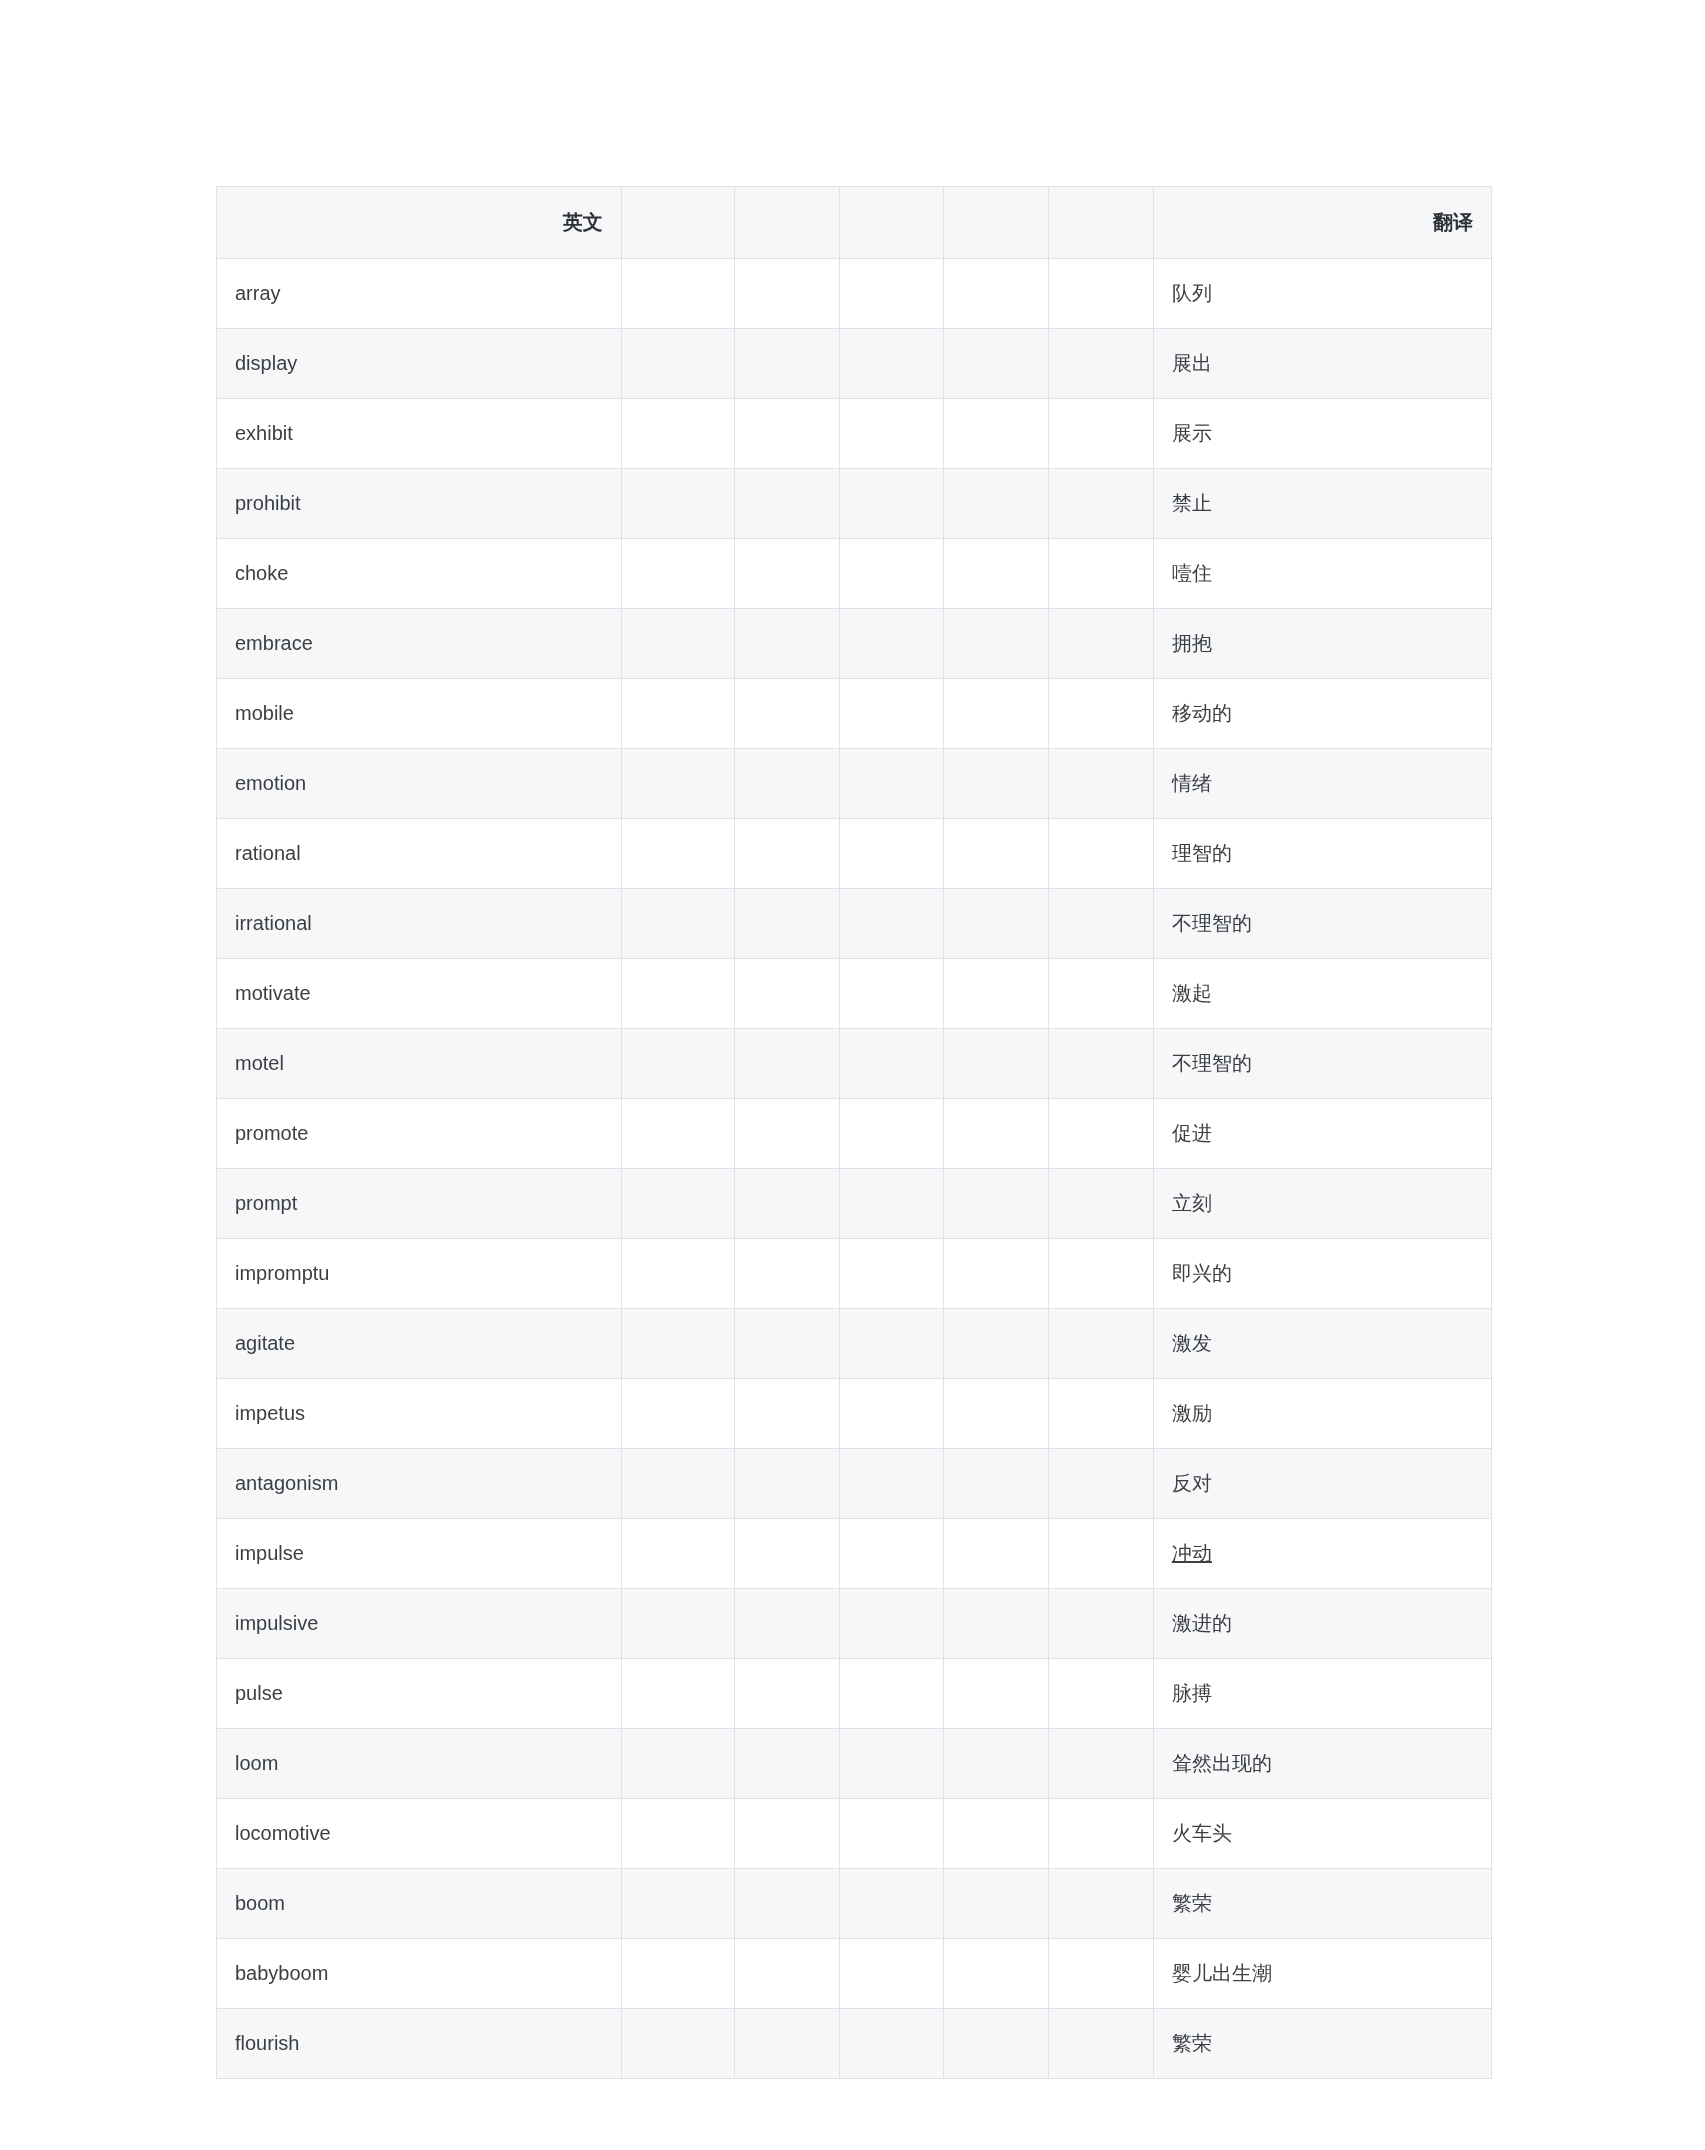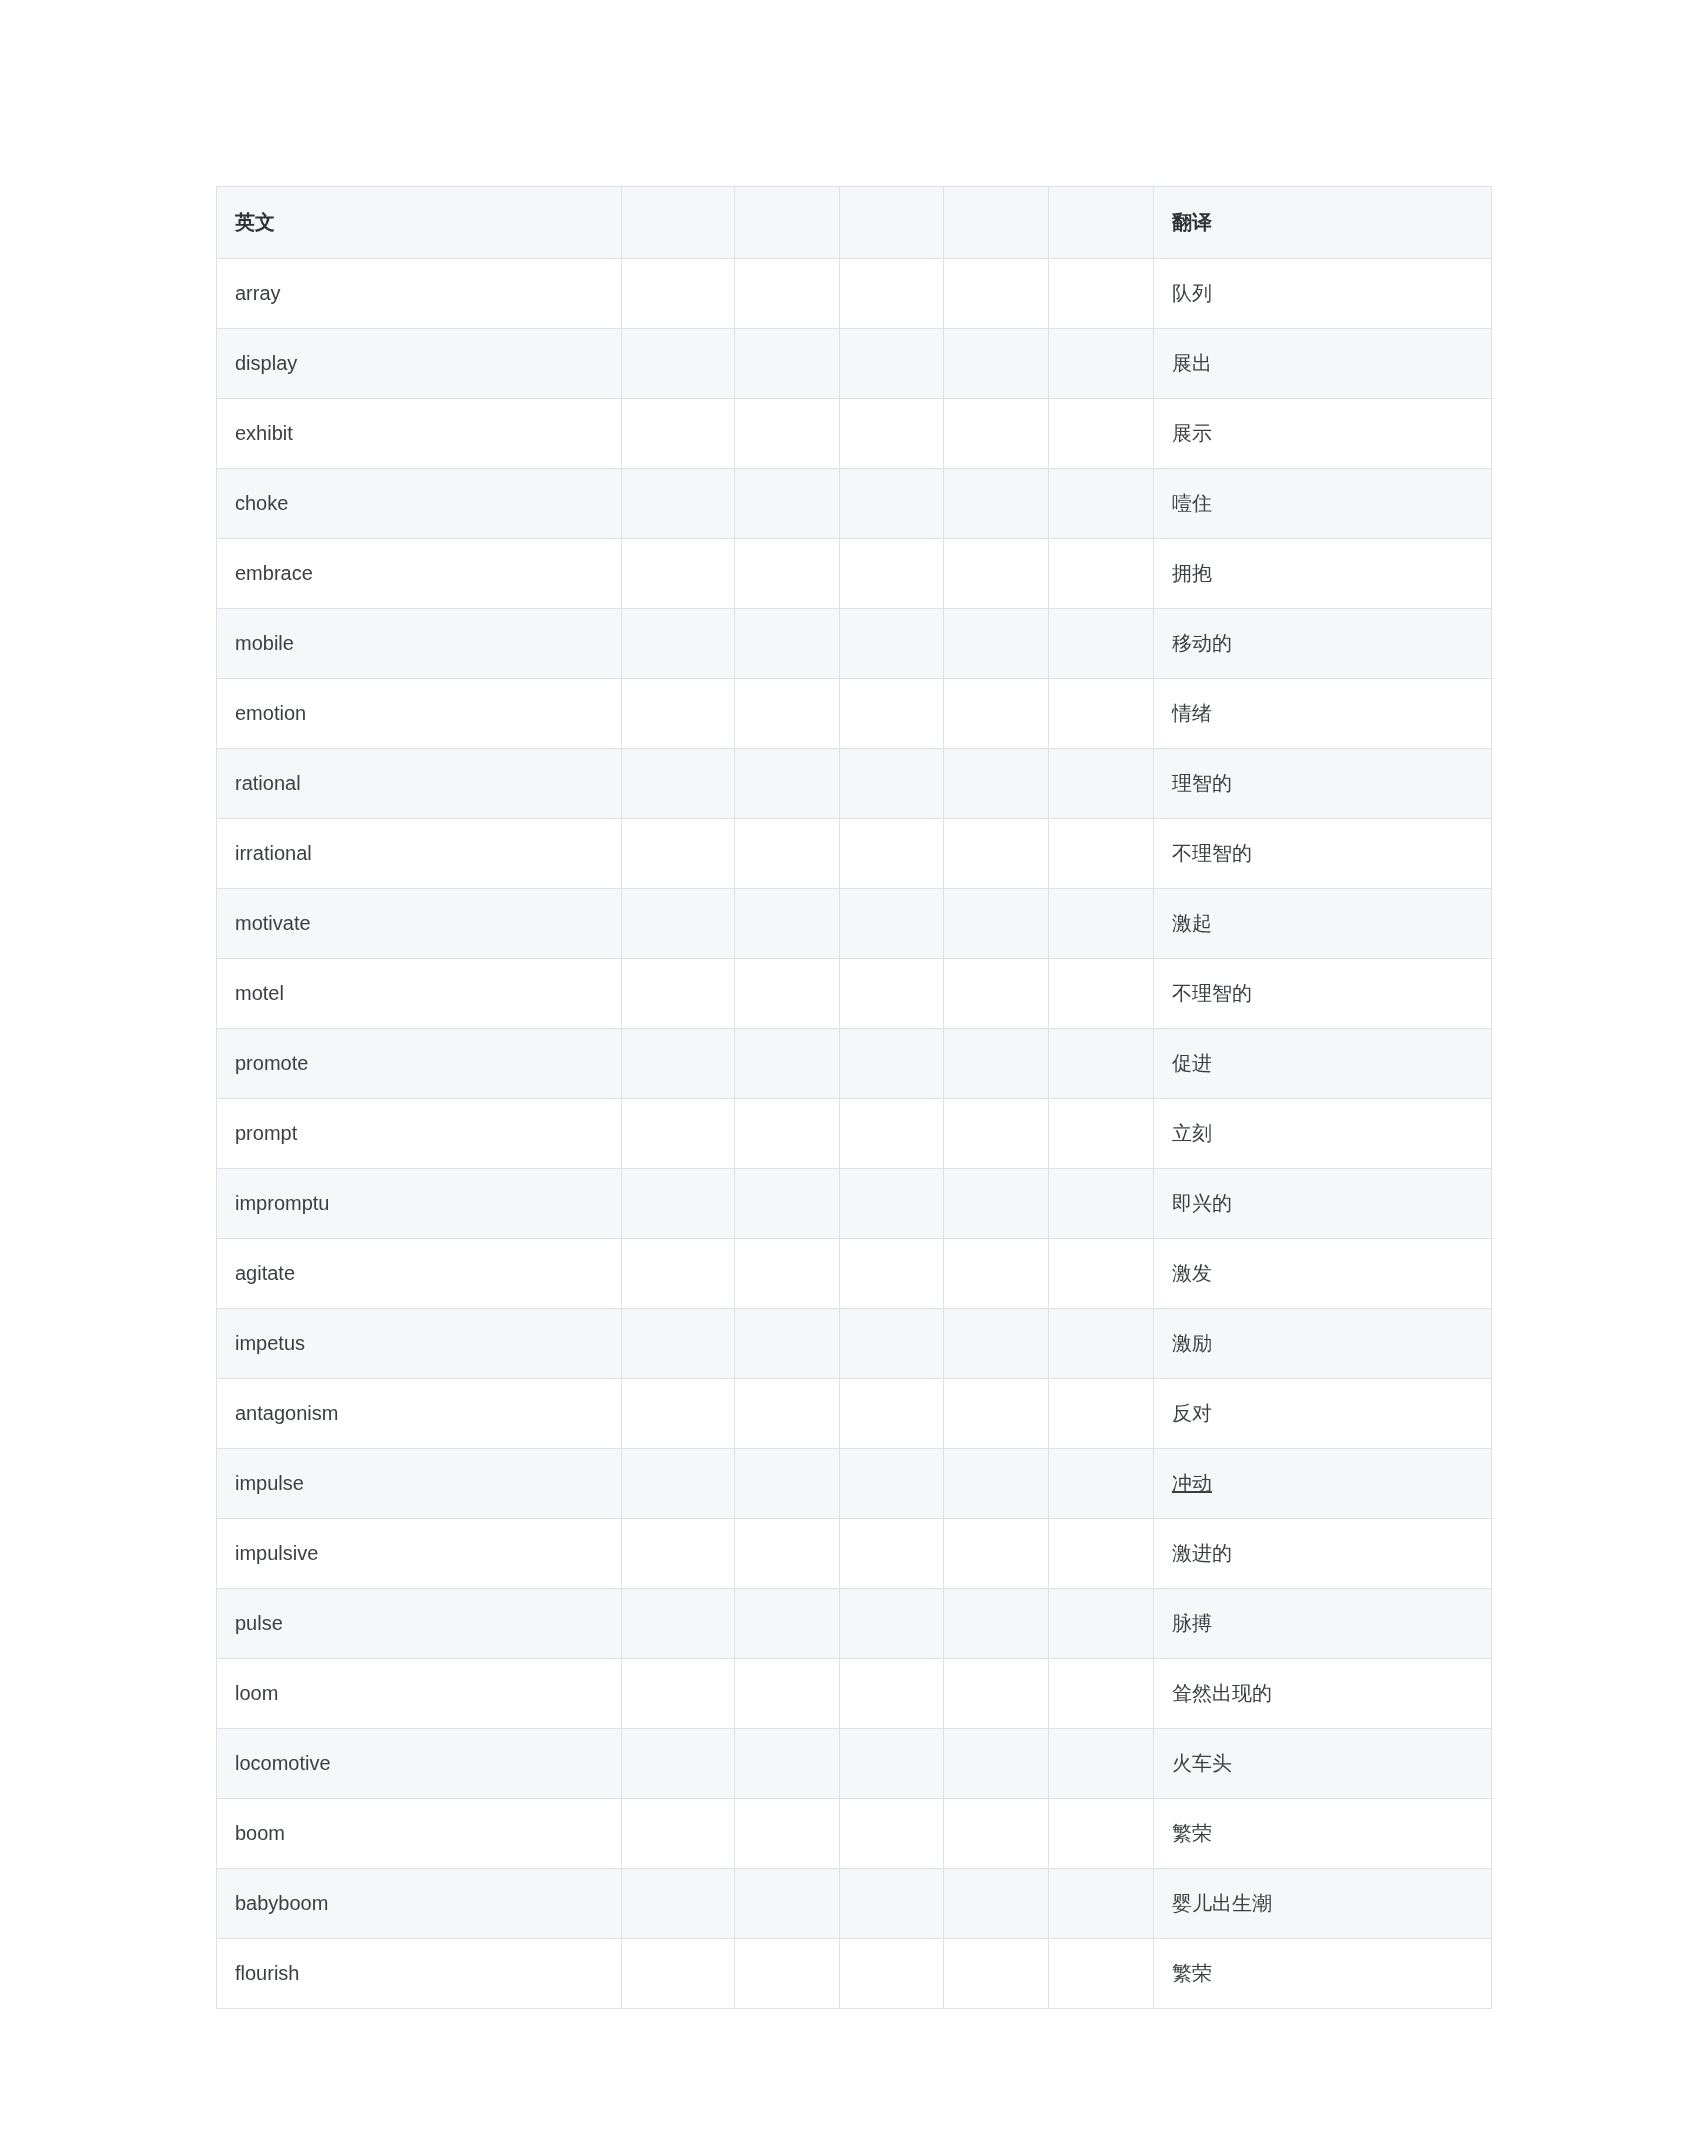--- a/index.html
+++ b/index.html
@@ -50,20 +50,21 @@
     box-sizing: border-box;
     overflow: hidden;
     white-space: nowrap;
   }
 
   table.vocab thead th {
     background: #f6f7f8;
     font-weight: 700;
     color: #2e3236;
     height: 72px;
+    text-align: right;
   }
 
   table.vocab tbody tr:nth-child(odd)  td { background: #ffffff; }
   table.vocab tbody tr:nth-child(even) td { background: #f6f7f8; }
 
   td.trans-bold,
   .bold-cell { font-weight: 700; color: #24282c; text-decoration: underline; }
 </style>
 </head>
 <body>
@@ -113,20 +114,29 @@
         <tr>
           <td>exhibit</td>
           <td></td>
           <td></td>
           <td></td>
           <td></td>
           <td></td>
           <td>展示</td>
         </tr>
         <tr>
+          <td>prohibit</td>
+          <td></td>
+          <td></td>
+          <td></td>
+          <td></td>
+          <td></td>
+          <td>禁止</td>
+        </tr>
+        <tr>
           <td>choke</td>
           <td></td>
           <td></td>
           <td></td>
           <td></td>
           <td></td>
           <td>噎住</td>
         </tr>
         <tr>
           <td>embrace</td>

